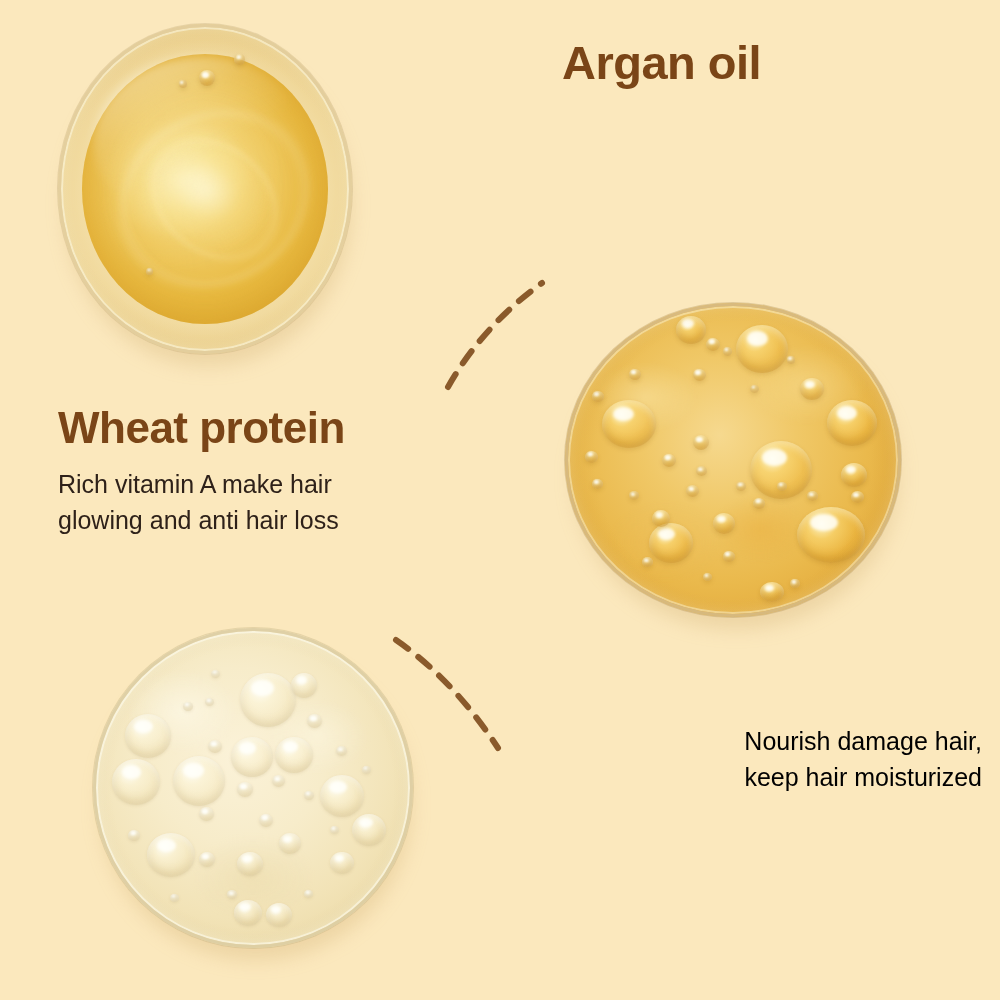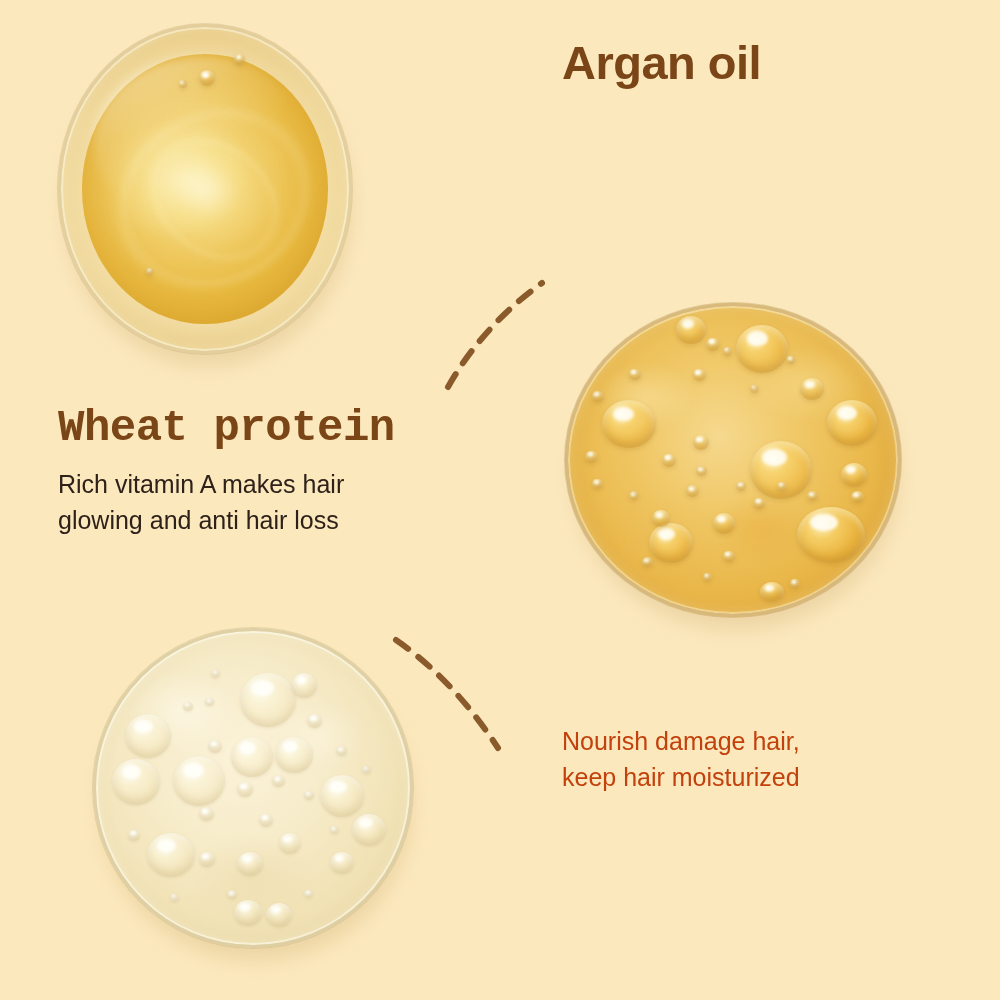--- a/index.html
+++ b/index.html
@@ -312,26 +312,26 @@
     margin: 0;
     line-height: 1.42;
     white-space: pre-line;
   }
 
   #block-argan   { left: 562px; top: 38px;  width: 420px; }
   #block-argan   .heading   { font-size: 47px; color: #7a4517; }
   #block-argan   .body-text { font-size: 26px; color: #2e2119; margin-top: 18px; }
 
   #block-wheat   { left: 58px;  top: 405px; width: 420px; }
-  #block-wheat   .heading   { font-size: 44px; color: #7a4517; font-family: Liberation Mono, monospace; }
+  #block-wheat   .heading   { font-size: 44px; color: #7a4517; }
   #block-wheat   .body-text { font-size: 25px; color: #2e2119; margin-top: 16px; }
 
   #block-collagen{ left: 562px; top: 708px; width: 420px; }
   #block-collagen .heading   { font-size: 45px; color: #7a4517; }
-  #block-collagen .body-text { font-size: 25px; color: #c2410c; margin-top: 16px; }
+  #block-collagen .body-text { font-size: 25px; color: #000000; margin-top: 16px; text-align: right; }
 </style>
 </head>
 <body>
 
 <div class="canvas">
 
   <div class="dish" id="dish-argan" style="left:58px; top:24px; width:294px; height:330px;">
     <div class="dish-shadow"></div>
     <div class="glass">
       <div class="oil-pool"></div>
@@ -451,21 +451,21 @@
   <svg class="connector" style="left:380px; top:618px; width:180px; height:160px;" viewBox="0 0 180 160">
     <path d="M 16 22 C 48 44, 84 78, 118 130" fill="none" stroke="#8A5A2B" stroke-width="6" stroke-linecap="round" stroke-dasharray="15 13"></path>
   </svg>
 
   <div class="text-block" id="block-argan">
     <h2 class="heading">Argan oil</h2>
   </div>
 
   <div class="text-block" id="block-wheat">
     <h2 class="heading">Wheat protein</h2>
-    <p class="body-text">Rich vitamin A makes hair
+    <p class="body-text">Rich vitamin A make hair
 glowing and anti hair loss</p>
   </div>
 
   <div class="text-block" id="block-collagen">
     <p class="body-text">Nourish damage hair,
 keep hair moisturized</p>
   </div>
 
 </div>
 

